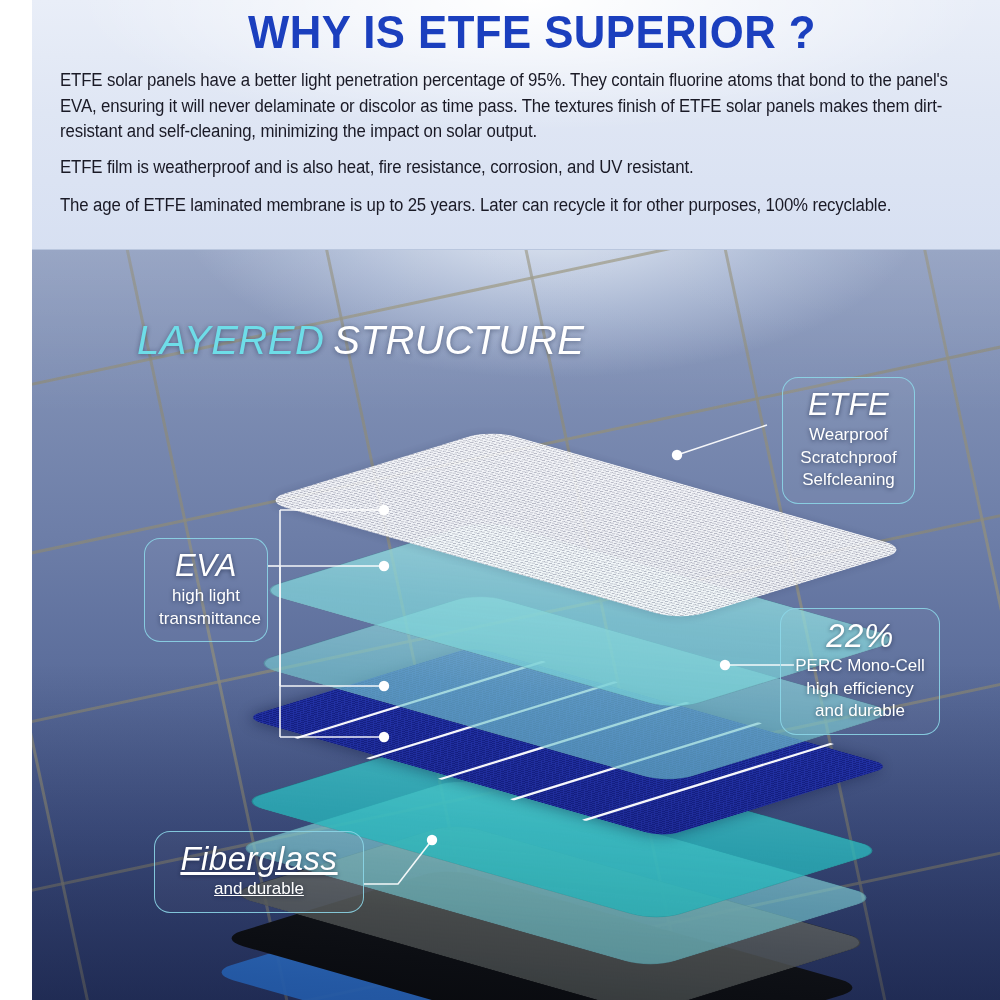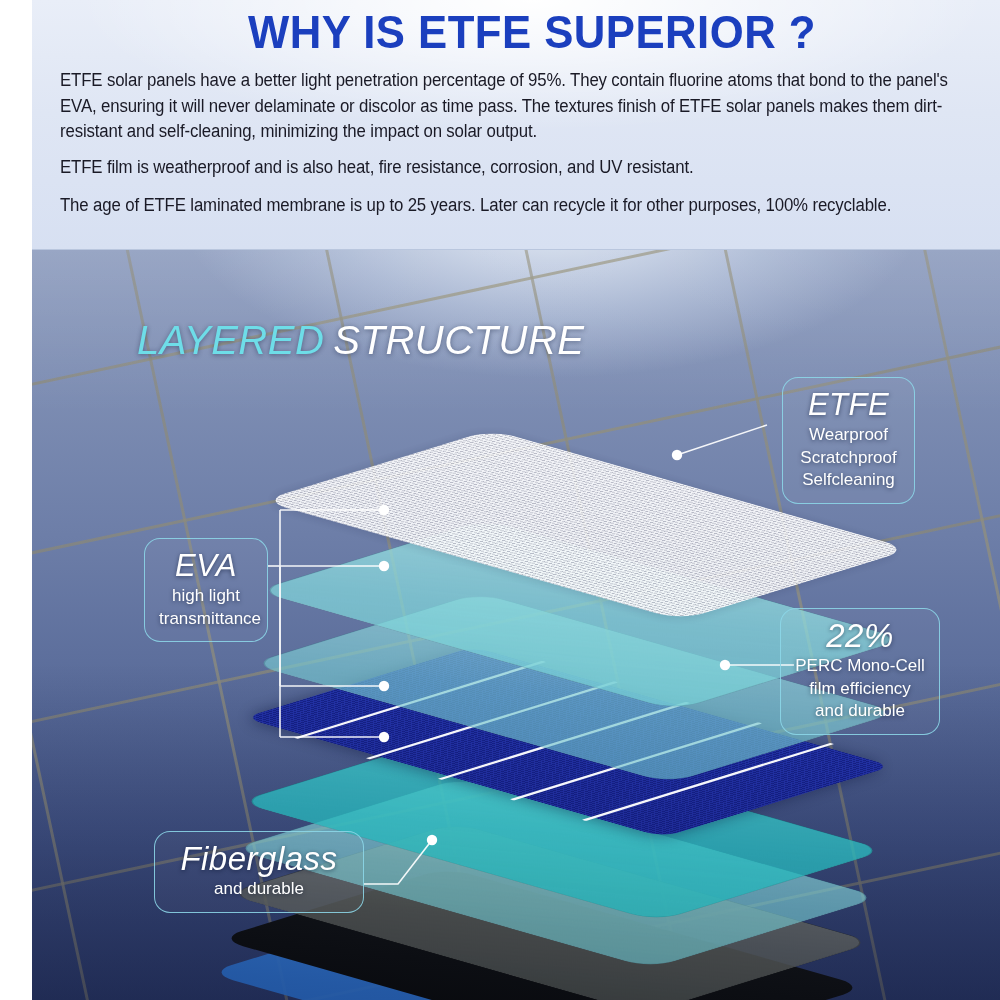--- a/index.html
+++ b/index.html
@@ -145,21 +145,21 @@
     letter-spacing:0.5px; white-space:nowrap;
   }
   .callout .cline {
     font-size:17px; line-height:22.5px;
     white-space:nowrap;
   }
   #box-etfe { left:750px; top:377px; width:133px; }
   #box-eva  { left:112px; top:538px; width:124px; }
   #box-perc { left:748px; top:608px; width:160px; }
   #box-perc .ctitle { font-size:33px; }
-  #box-fiber{ left:122px; top:831px; width:210px; }
+  #box-fiber{ left:122px; top:831px; width:210px;text-decoration:underline; }
   #box-fiber .ctitle { font-size:33px; }
 </style>
 </head>
 <body>
 
 <div id="page">
 
   <div id="header">
     <div id="title">WHY IS ETFE SUPERIOR ?</div>
     <div class="para" id="p1">ETFE solar panels have a better light penetration percentage of 95%. They contain fluorine atoms that bond to the panel's EVA, ensuring it will never delaminate or discolor as time pass. The textures finish of ETFE solar panels makes them dirt-resistant and self-cleaning, minimizing the impact on solar output.</div>
@@ -249,21 +249,21 @@
   <div class="callout" id="box-etfe">
     <div class="ctitle">ETFE</div>
     <div class="cline">Wearproof</div>
     <div class="cline">Scratchproof</div>
     <div class="cline">Selfcleaning</div>
   </div>
 
   <div class="callout" id="box-perc">
     <div class="ctitle">22%</div>
     <div class="cline">PERC Mono-Cell</div>
-    <div class="cline">film efficiency</div>
+    <div class="cline">high efficiency</div>
     <div class="cline">and durable</div>
   </div>
 
   <div class="callout" id="box-fiber">
     <div class="ctitle">Fiberglass</div>
     <div class="cline">and durable</div>
   </div>
 
 </div>
 

